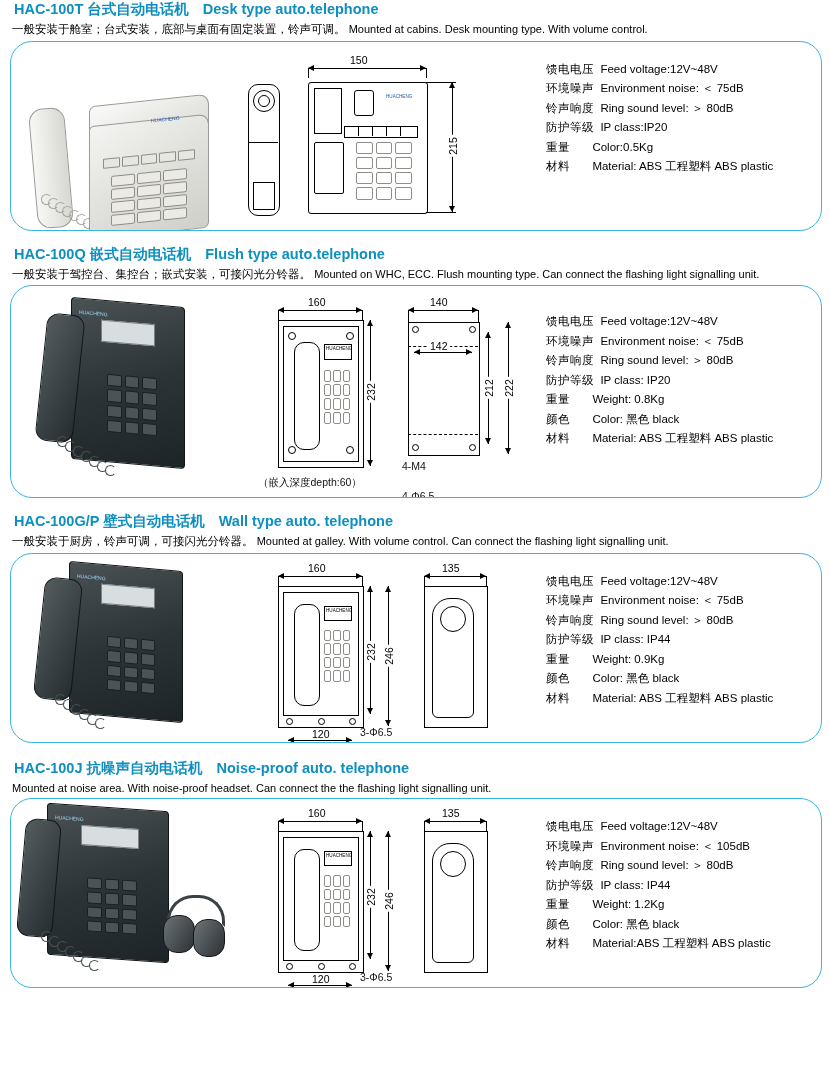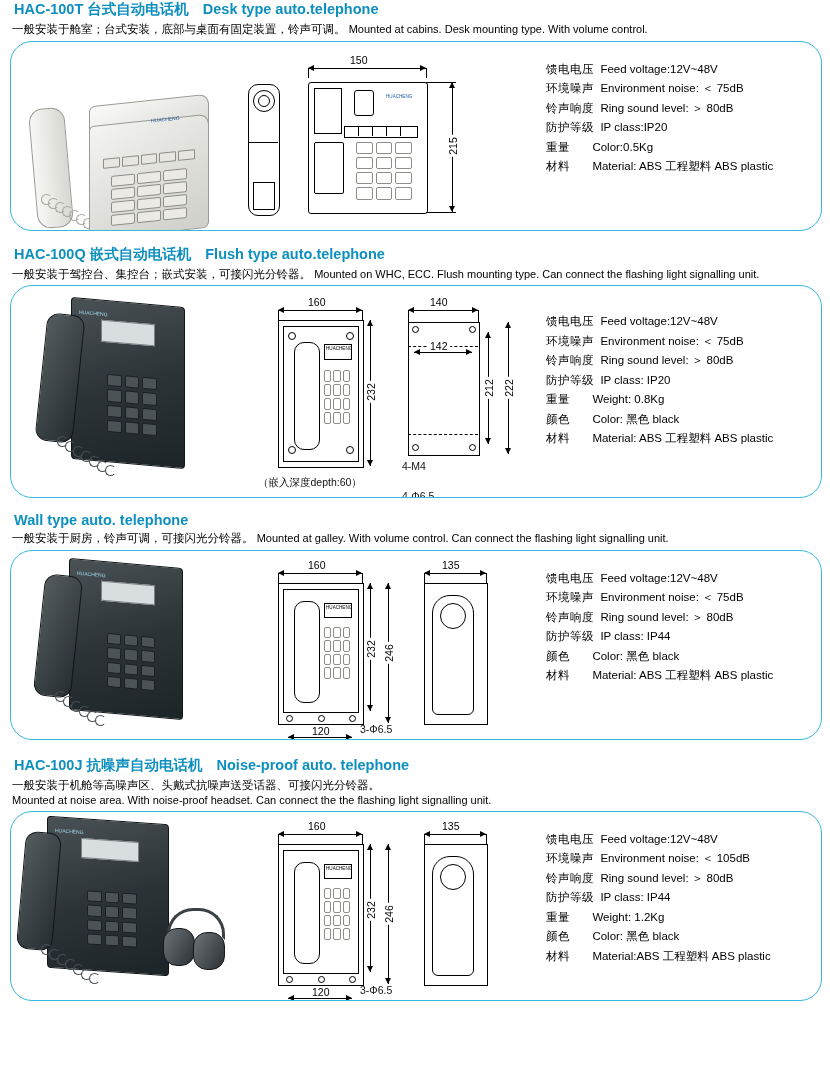--- a/index.html
+++ b/index.html
@@ -508,20 +508,21 @@
           <div class="spec-row"><span class="cn">重量</span>&nbsp;&nbsp;&nbsp;&nbsp;&nbsp;&nbsp;&nbsp;<span>Weight: 0.8Kg</span></div>
           <div class="spec-row"><span class="cn">颜色</span>&nbsp;&nbsp;&nbsp;&nbsp;&nbsp;&nbsp;&nbsp;<span>Color: 黑色 black</span></div>
           <div class="spec-row"><span class="cn">材料</span>&nbsp;&nbsp;&nbsp;&nbsp;&nbsp;&nbsp;&nbsp;<span>Material: ABS 工程塑料 ABS plastic</span></div>
         </div>
       </div>
     </div>
   </div>
 
   <div class="product" style="margin-top:14px;">
     <div class="prod-head">
+      <span class="prod-model">HAC-100G/P 壁式自动电话机</span>
       <span class="prod-name-en">Wall type auto. telephone</span>
     </div>
     <div class="prod-desc">
       <span>一般安装于厨房，铃声可调，可接闪光分铃器。</span>
       <span class="en">Mounted at galley. With volume control. Can connect the flashing light signalling unit.</span>
     </div>
 
     <div class="frame" style="height:190px;">
       <div class="frame-inner">
 
@@ -611,34 +612,34 @@
           <div class="tdraw" style="left:188px; top:32px; width:62px; height:140px;"></div>
           <div class="tdraw" style="left:196px; top:44px; width:40px; height:118px; border-radius:18px 18px 6px 6px;"></div>
           <div class="tcirc" style="left:204px; top:52px; width:24px; height:24px;"></div>
         </div>
 
         <div class="spec-col" style="padding-top:18px;">
           <div class="spec-row"><span class="cn">馈电电压</span>&nbsp;&nbsp;<span>Feed voltage:12V~48V</span></div>
           <div class="spec-row"><span class="cn">环境噪声</span>&nbsp;&nbsp;<span>Environment noise: ＜ 75dB</span></div>
           <div class="spec-row"><span class="cn">铃声响度</span>&nbsp;&nbsp;<span>Ring sound level: ＞ 80dB</span></div>
           <div class="spec-row"><span class="cn">防护等级</span>&nbsp;&nbsp;<span>IP class: IP44</span></div>
+          <div class="spec-row"><span class="cn">重量</span>&nbsp;&nbsp;&nbsp;&nbsp;&nbsp;&nbsp;&nbsp;<span>Weight: 0.9Kg</span></div>
           <div class="spec-row"><span class="cn">颜色</span>&nbsp;&nbsp;&nbsp;&nbsp;&nbsp;&nbsp;&nbsp;<span>Color: 黑色 black</span></div>
           <div class="spec-row"><span class="cn">材料</span>&nbsp;&nbsp;&nbsp;&nbsp;&nbsp;&nbsp;&nbsp;<span>Material: ABS 工程塑料 ABS plastic</span></div>
         </div>
       </div>
     </div>
   </div>
 
   <div class="product" style="margin-top:16px;">
     <div class="prod-head">
       <span class="prod-model">HAC-100J 抗噪声自动电话机</span>
       <span class="prod-name-en">Noise-proof auto. telephone</span>
     </div>
     <div class="prod-desc">
-      <div>一般安装于机舱等高噪声区、头戴式抗噪声送受话器、可接闪光分铃器。</div>
       <div class="en">Mounted at noise area. With noise-proof headset. Can connect the  the flashing light signalling unit.</div>
     </div>
 
     <div class="frame" style="height:190px;">
       <div class="frame-inner">
 
         <div class="photo-col">
           <div class="dark-panel" style="left:36px; top:8px; width:120px; height:150px; transform:skewY(4deg);"></div>
           <div class="dk-label" style="left:70px; top:28px; width:56px; height:18px; transform:skewY(4deg);"></div>
           <div class="dk-logo" style="left:44px; top:16px; transform:skewY(4deg);">HUACHENG</div>

